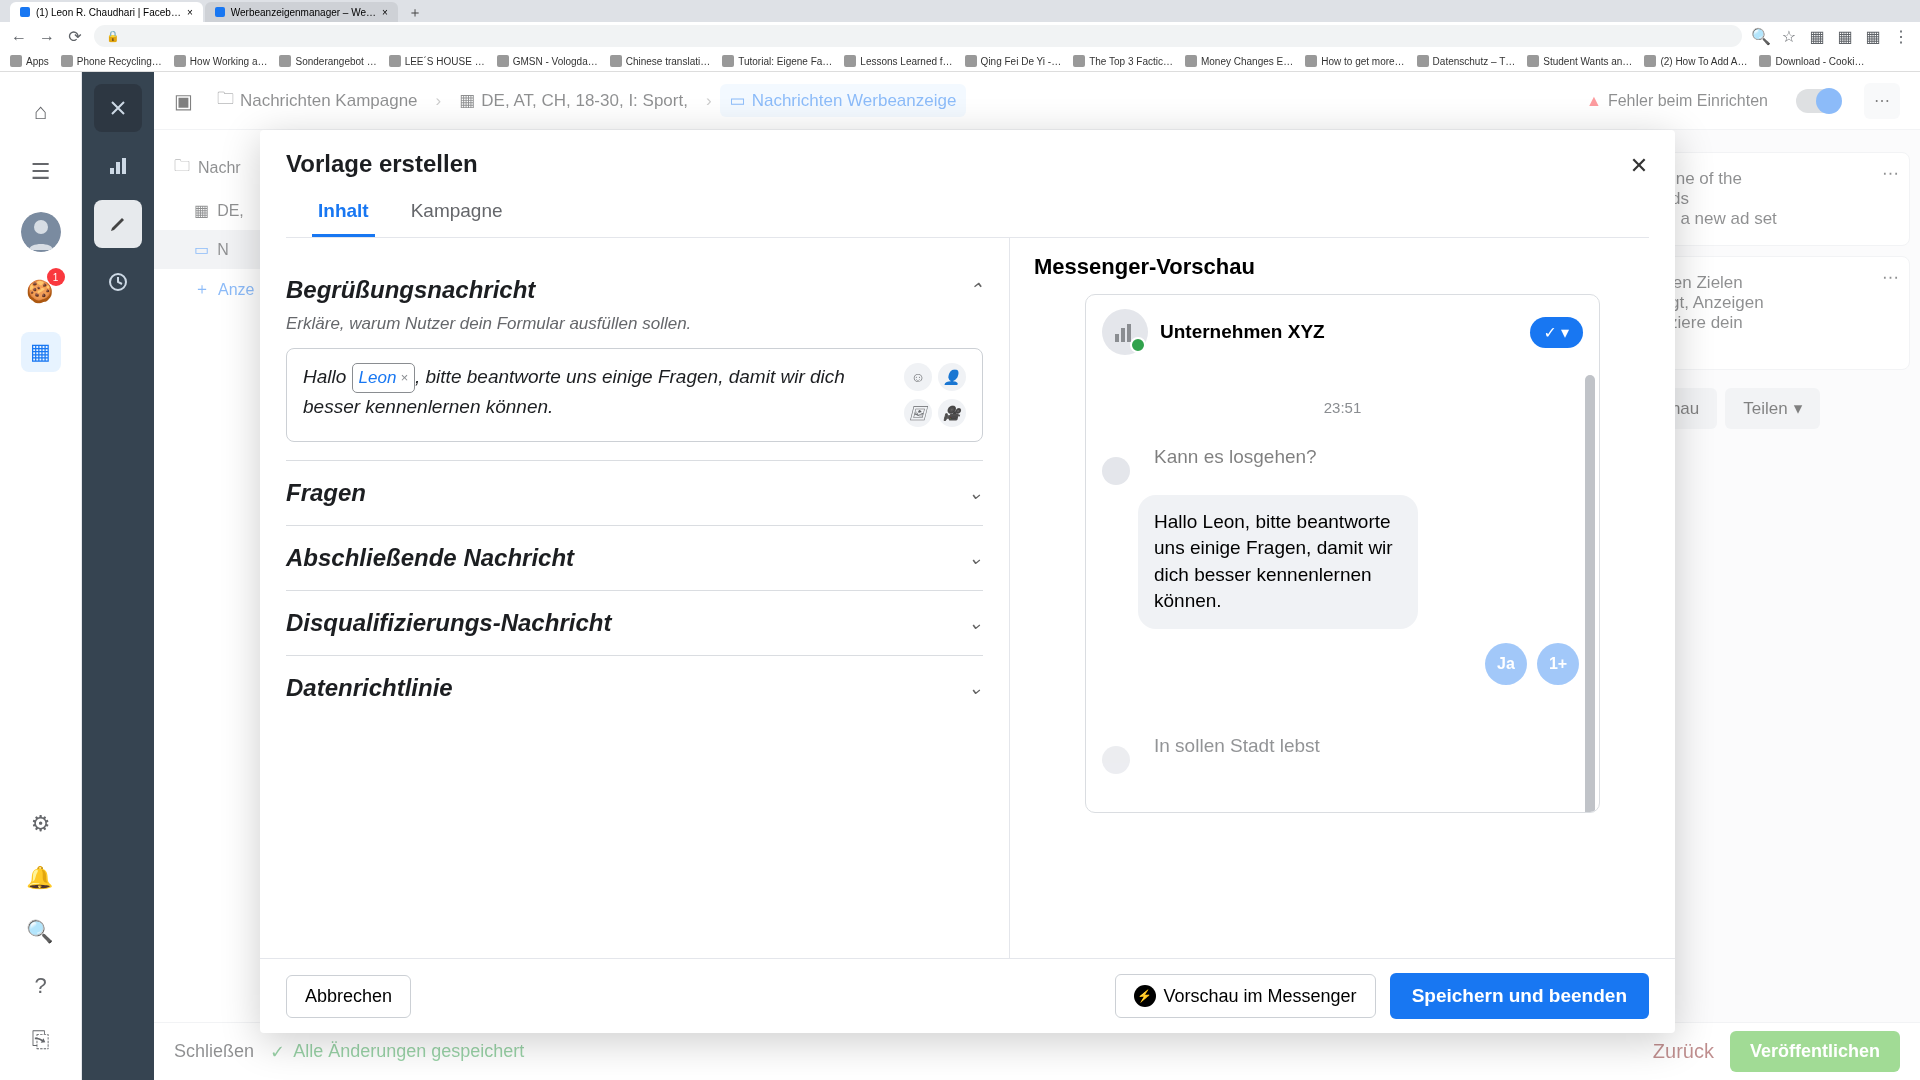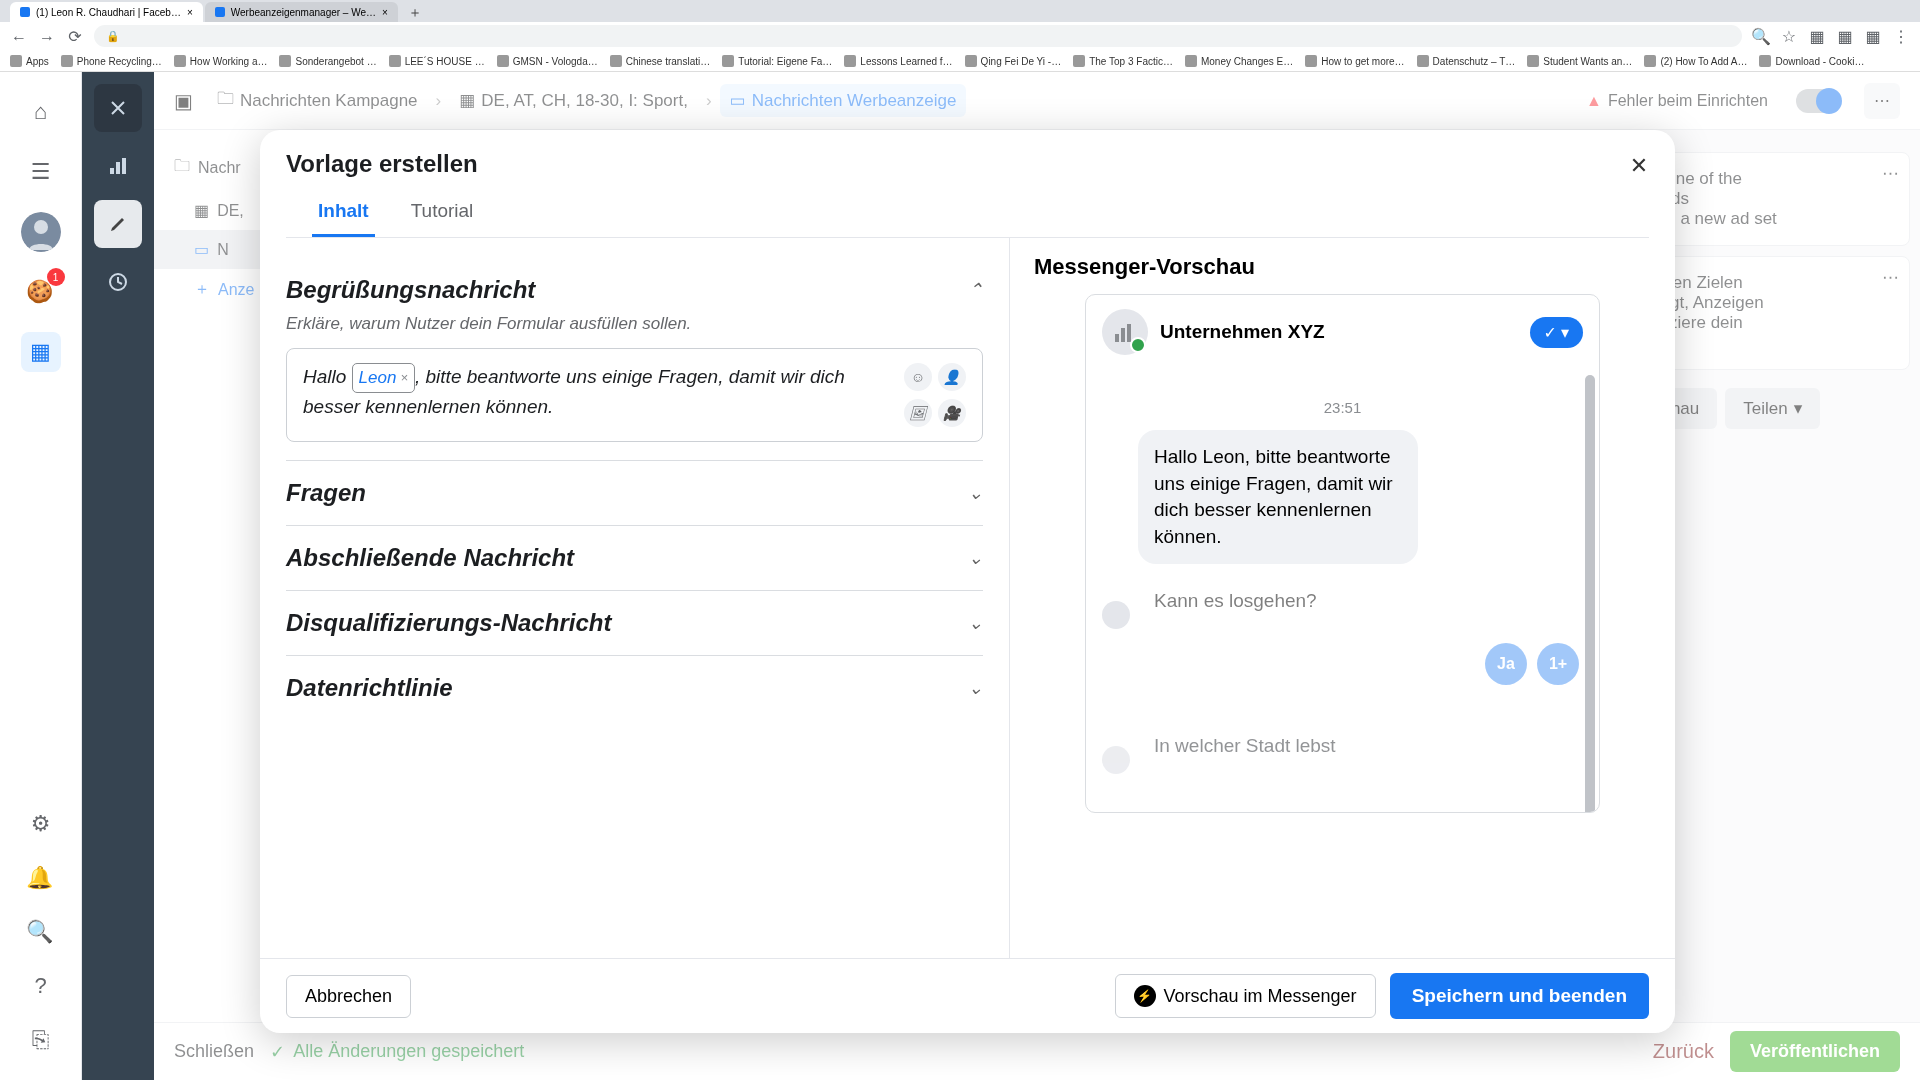--- a/index.html
+++ b/index.html
@@ -61,21 +61,21 @@
 
 .bg-footer { position: absolute; bottom: 0; left: 0; right: 0; height: 58px; background: #fff; border-top: 1px solid #e4e6eb; display: flex; align-items: center; padding: 0 20px; gap: 16px; }
 .bg-footer .close { font-size: 18px; color: #1c1e21; cursor: pointer; }
 .bg-footer .saved { color: #31a24c; display: flex; align-items: center; gap: 8px; font-size: 18px; }
 .bg-footer .spacer { flex: 1; }
 .bg-footer .back { font-size: 20px; color: #7f1d1d; cursor: pointer; }
 .bg-footer .publish { background: #42b72a; color: #fff; border-radius: 6px; padding: 10px 20px; font-size: 18px; font-weight: 600; cursor: pointer; }
 
 
 .modal-backdrop { position: absolute; left: 154px; right: 0; top: 72px; bottom: 0; background: rgba(255,255,255,0.5); }
-.modal { position: absolute; left: 260px; top: 130px; width: 1415px; height: 903px; background: #fff; border-radius: 20px; box-shadow: 0 8px 40px rgba(0,0,0,.2); display: flex; flex-direction: column; overflow: hidden; }
+.modal { position: absolute; left: 260px; top: 130px; width: 1415px; height: 903px; background: #fff; border-radius: 4px; box-shadow: 0 8px 40px rgba(0,0,0,.2); display: flex; flex-direction: column; overflow: hidden; }
 .modal-head { padding: 20px 26px 0; position: relative; }
 .modal-title { font-size: 24px; font-weight: 700; color: #1c1e21; }
 .modal-close { position: absolute; right: 18px; top: 18px; width: 36px; height: 36px; display: flex; align-items: center; justify-content: center; cursor: pointer; font-size: 22px; color: #333; border-radius: 50%; }
 .modal-tabs { display: flex; gap: 30px; padding: 10px 26px 0; border-bottom: 1px solid #e4e6eb; }
 .mtab { padding: 12px 6px; font-size: 19px; color: #65676b; cursor: pointer; border-bottom: 3px solid transparent; }
 .mtab.active { color: #1877f2; border-bottom-color: #1877f2; font-weight: 600; text-align: center; }
 
 .modal-body { flex: 1; display: flex; overflow: hidden; }
 .form-col { width: 750px; border-right: 1px solid #e4e6eb; padding: 20px 26px; overflow-y: auto; font-style: italic; }
 .preview-col { flex: 1; padding: 16px 24px; }
@@ -352,21 +352,21 @@
 </div>
 
 <div class="modal-backdrop"></div>
 
 <div class="modal">
   <div class="modal-head">
     <div class="modal-title">Vorlage erstellen</div>
     <div class="modal-close">✕</div>
     <div class="modal-tabs">
       <div class="mtab active">Inhalt</div>
-      <div class="mtab">Tutorial</div>
+      <div class="mtab">Kampagne</div>
     </div>
   </div>
 
   <div class="modal-body">
     <div class="form-col">
 
       <div class="section">
         <div class="section-head">
           <div class="section-title">Begrüßungsnachricht</div>
           <div class="chev">⌃</div>
@@ -434,34 +434,34 @@
               </svg>
           </div>
           <div class="ph-name">Unternehmen XYZ</div>
           <div class="ph-check">
               <span>✓</span>
               <span>▾</span>
             </div>
         </div>
         <div class="ph-time">23:51</div>
         <div class="bubble-row">
+          <div class="mini-avatar"></div>
+          <div class="bubble faded" style="background:transparent;">Kann es losgehen?</div>
+        </div>
+        <div class="bubble-row">
           <div style="width:28px;"></div>
           <div class="bubble">Hallo Leon, bitte beantworte uns einige Fragen, damit wir dich besser kennenlernen können.</div>
-        </div>
-        <div class="bubble-row">
-          <div class="mini-avatar"></div>
-          <div class="bubble faded" style="background:transparent;">Kann es losgehen?</div>
         </div>
         <div class="quick-replies">
           <div class="qr">Ja</div>
           <div class="qr">1+</div>
         </div>
         <div class="bubble-row" style="opacity:.7;">
           <div class="mini-avatar"></div>
-          <div class="bubble" style="background:transparent;color:#65676b;">In welcher Stadt lebst</div>
+          <div class="bubble" style="background:transparent;color:#65676b;">In sollen Stadt lebst</div>
         </div>
         <div class="scrollbar"></div>
       </div>
     </div>
   </div>
 
   <div class="modal-foot">
     <div class="mf-btn">Abbrechen</div>
     <div class="mf-spacer"></div>
     <div class="mf-preview">

